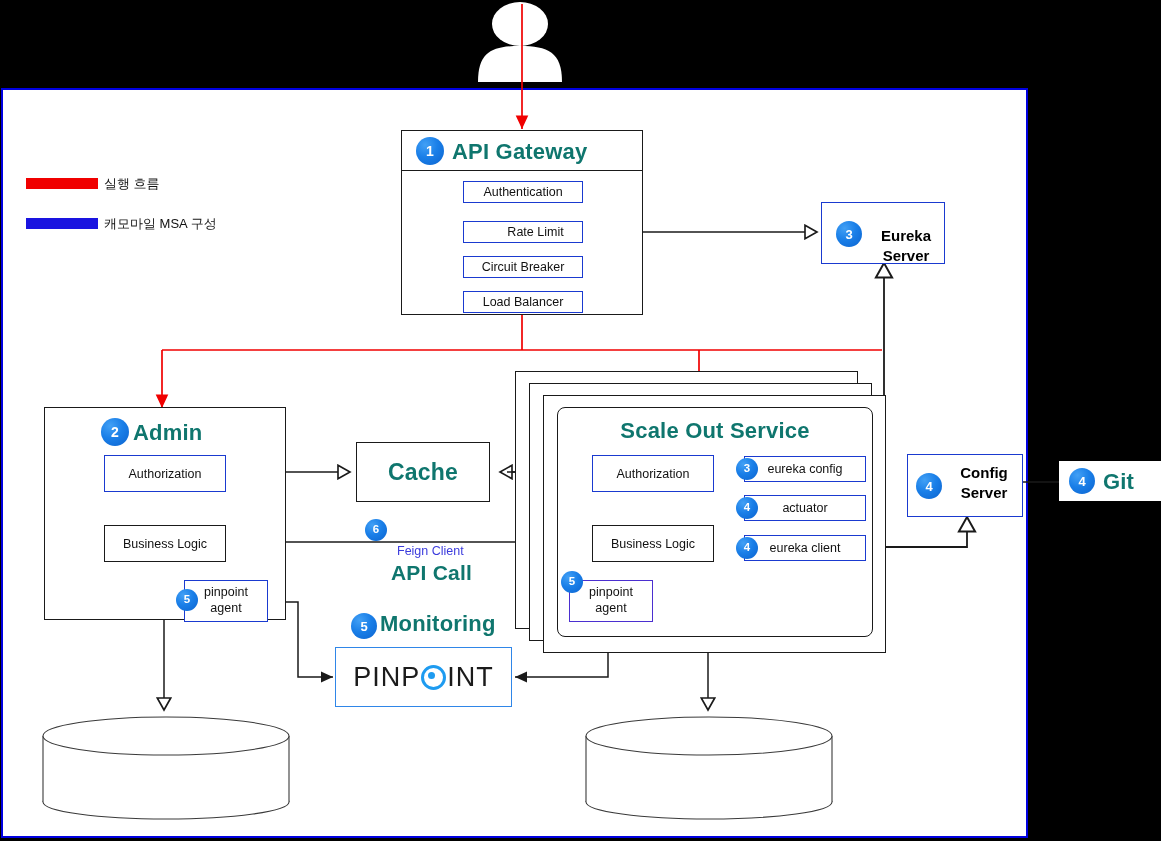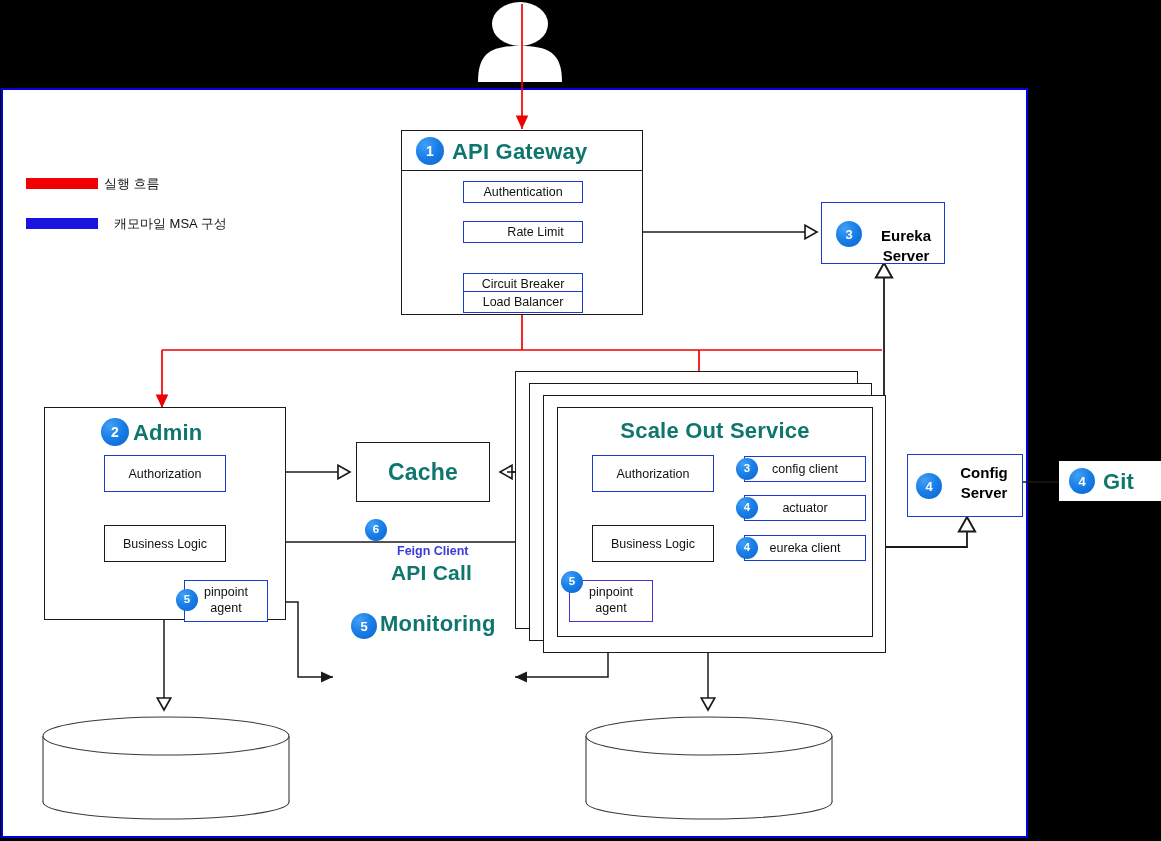--- a/index.html
+++ b/index.html
@@ -18,21 +18,21 @@
   .b22{width:22px;height:22px;font-size:11.5px;}
   .b26{width:26px;height:26px;font-size:13px;}
   svg{position:absolute;left:0;top:0;overflow:visible;}
   .actor{position:absolute;}
   .legend-sw{position:absolute;height:11px;width:72px;}
   .legend-tx{position:absolute;font-size:13px;color:#111;}
   .cyl-wrap{position:absolute;}
   .pin{font-size:27px;letter-spacing:1px;color:#1b1b1b;font-weight:400;display:flex;align-items:center;justify-content:center;}
   .pin .ring{display:inline-block;width:19px;height:19px;border:3px solid #1e9bf0;border-radius:50%;position:relative;margin:0 1px;}
   .pin .ring::after{content:"";position:absolute;left:4px;top:4px;width:7px;height:7px;border-radius:50%;background:#1e9bf0;}
-  .feign{position:absolute;font-size:12.5px;font-weight:bold;color:#3b3bdd;}
+  .feign{position:absolute;font-size:12.5px;font-weight:normal;color:#3b3bdd;}
   .stackcard{position:absolute;border:1.6px solid #1a1a1a;background:#fff;box-sizing:border-box;}
 </style>
 </head>
 <body>
 
 <div id="stage">
 
   <div class="actor" style="left:470px;top:2px;width:100px;height:80px;">
     <svg width="100" height="80" viewBox="0 0 100 80" style="position:static">
       <ellipse cx="50" cy="22" rx="28" ry="22" fill="#fff"></ellipse>
@@ -98,30 +98,30 @@
       <path d="M861 417 L881 417" stroke="#1a1a1a" stroke-width="1.8" fill="none"></path>
 
       <path d="M861 457 L964 457 L964 427" stroke="#1a1a1a" stroke-width="1.8" fill="none" marker-end="url(#ropen)"></path>
 
       <path d="M1020 392 L1070 392" stroke="#1a1a1a" stroke-width="1.5" fill="none"></path>
     </svg>
 
     <div class="legend-sw" style="left:23px;top:88px;background:#f00000;"></div>
     <div class="legend-tx" style="left:101px;top:85px;">실행 흐름</div>
     <div class="legend-sw" style="left:23px;top:128px;background:#1a14e0;"></div>
-    <div class="legend-tx" style="left:101px;top:125px;margin-left:10px;">캐모마일 MSA 구성</div>
+    <div class="legend-tx" style="left:101px;top:125px;">캐모마일 MSA 구성</div>
 
     <div class="box bk" style="left:398px;top:40px;width:242px;height:185px;">
       <div style="position:absolute;left:0;top:0;width:100%;height:40px;border-bottom:1.6px solid #1a1a1a;box-sizing:border-box;">
         <div class="badge b28" style="left:14px;top:6px;">1</div>
         <div class="ttl" style="position:absolute;left:50px;top:8px;">API Gateway</div>
       </div>
       <div class="box bl ctr lbl" style="left:61px;top:50px;width:120px;height:22px;">Authentication</div>
       <div class="box bl ctr lbl" style="left:61px;top:90px;width:120px;height:22px;padding-left:25px;">Rate Limit</div>
-      <div class="box bl ctr lbl" style="left:61px;top:125px;width:120px;height:22px;margin-top:17px;">Circuit Breaker</div>
+      <div class="box bl ctr lbl" style="left:61px;top:125px;width:120px;height:22px;">Circuit Breaker</div>
       <div class="box bl ctr lbl" style="left:61px;top:160px;width:120px;height:22px;">Load Balancer</div>
     </div>
 
     <div class="box bl" style="left:818px;top:112px;width:124px;height:62px;">
       <div class="badge b26" style="left:14px;top:18px;">3</div>
       <div style="position:absolute;left:48px;top:23px;width:72px;text-align:center;font-size:15px;font-weight:bold;color:#000;line-height:1.35;">
         <div>Eureka</div>
         <div>Server</div>
       </div>
     </div>
@@ -143,30 +143,37 @@
     <div class="box bk ctr" style="left:353px;top:352px;width:134px;height:60px;">
       <span class="ttl" style="font-size:23px;text-align:right;">Cache</span>
     </div>
 
     <div class="badge b22" style="left:362px;top:429px;">6</div>
     <div class="ttl" style="position:absolute;left:388px;top:424px;font-size:21px;margin-top:47px;">API Call</div>
     <div class="feign" style="left:394px;top:454px;">Feign Client</div>
 
     <div class="badge b26" style="left:348px;top:523px;">5</div>
     <div class="ttl" style="position:absolute;left:377px;top:521px;">Monitoring</div>
+    <div class="box" style="left:332px;top:557px;width:177px;height:60px;border:1.6px solid #2f86e8;">
+      <div class="pin" style="height:100%;">
+        <span>PINP</span>
+          <span class="ring"></span>
+          <span>INT</span>
+      </div>
+    </div>
 
     <div class="stackcard" style="left:512px;top:281px;width:343px;height:258px;"></div>
     <div class="stackcard" style="left:526px;top:293px;width:343px;height:258px;"></div>
     <div class="stackcard" style="left:540px;top:305px;width:343px;height:258px;"></div>
-    <div class="stackcard" style="left:554px;top:317px;width:316px;height:230px;">
+    <div class="stackcard" style="left:554px;top:317px;width:316px;height:230px;border-radius:8px;">
       <div class="ttl" style="position:absolute;left:0;top:10px;width:100%;text-align:center;">Scale Out Service</div>
       <div class="box bl ctr lbl" style="left:34px;top:47px;width:122px;height:37px;">Authorization</div>
       <div class="box bk ctr lbl" style="left:34px;top:117px;width:122px;height:37px;">Business Logic</div>
 
-      <div class="box bl ctr lbl" style="left:186px;top:48px;width:122px;height:26px;">config client</div>
+      <div class="box bl ctr lbl" style="left:186px;top:48px;width:122px;height:26px;">eureka config</div>
       <div class="badge b22" style="left:178px;top:50px;">3</div>
 
       <div class="box bl ctr lbl" style="left:186px;top:87px;width:122px;height:26px;">actuator</div>
       <div class="badge b22" style="left:178px;top:89px;">4</div>
 
       <div class="box bl ctr lbl" style="left:186px;top:127px;width:122px;height:26px;">eureka client</div>
       <div class="badge b22" style="left:178px;top:129px;">4</div>
 
       <div class="box ctr" style="left:11px;top:172px;width:84px;height:42px;border:1.6px solid #4b2fd0;">
         <div class="lbl" style="line-height:1.25;">

